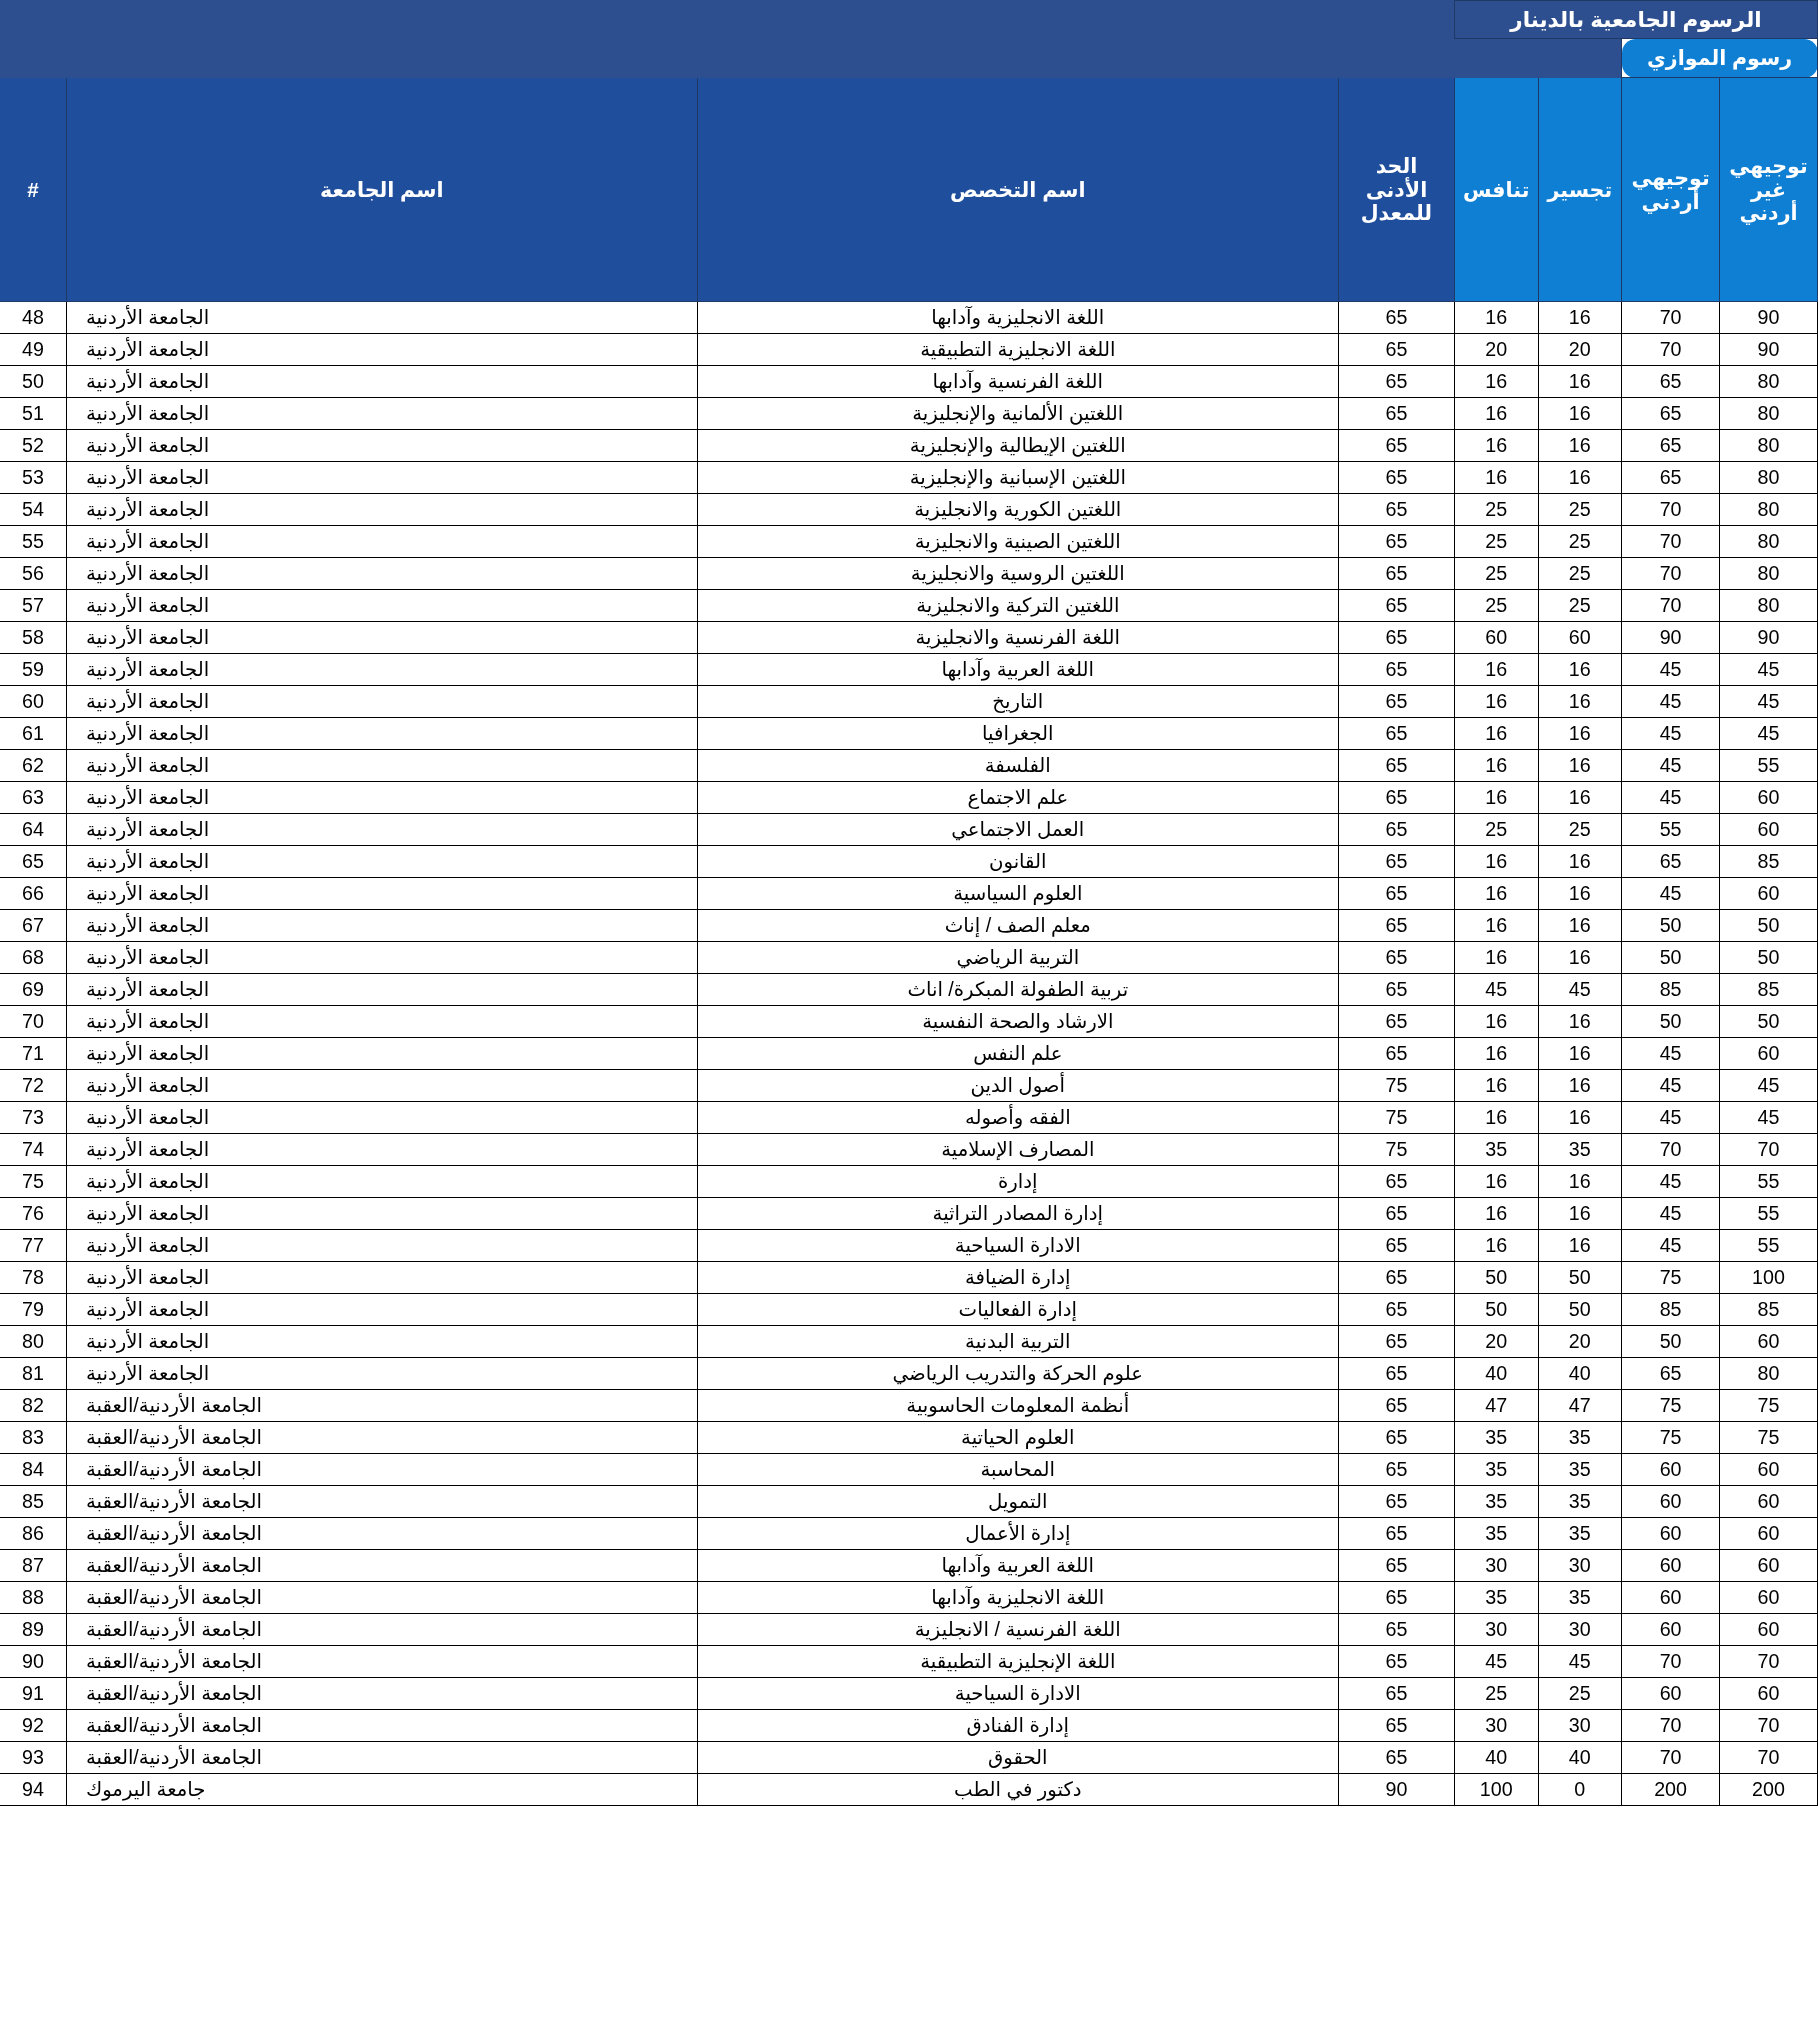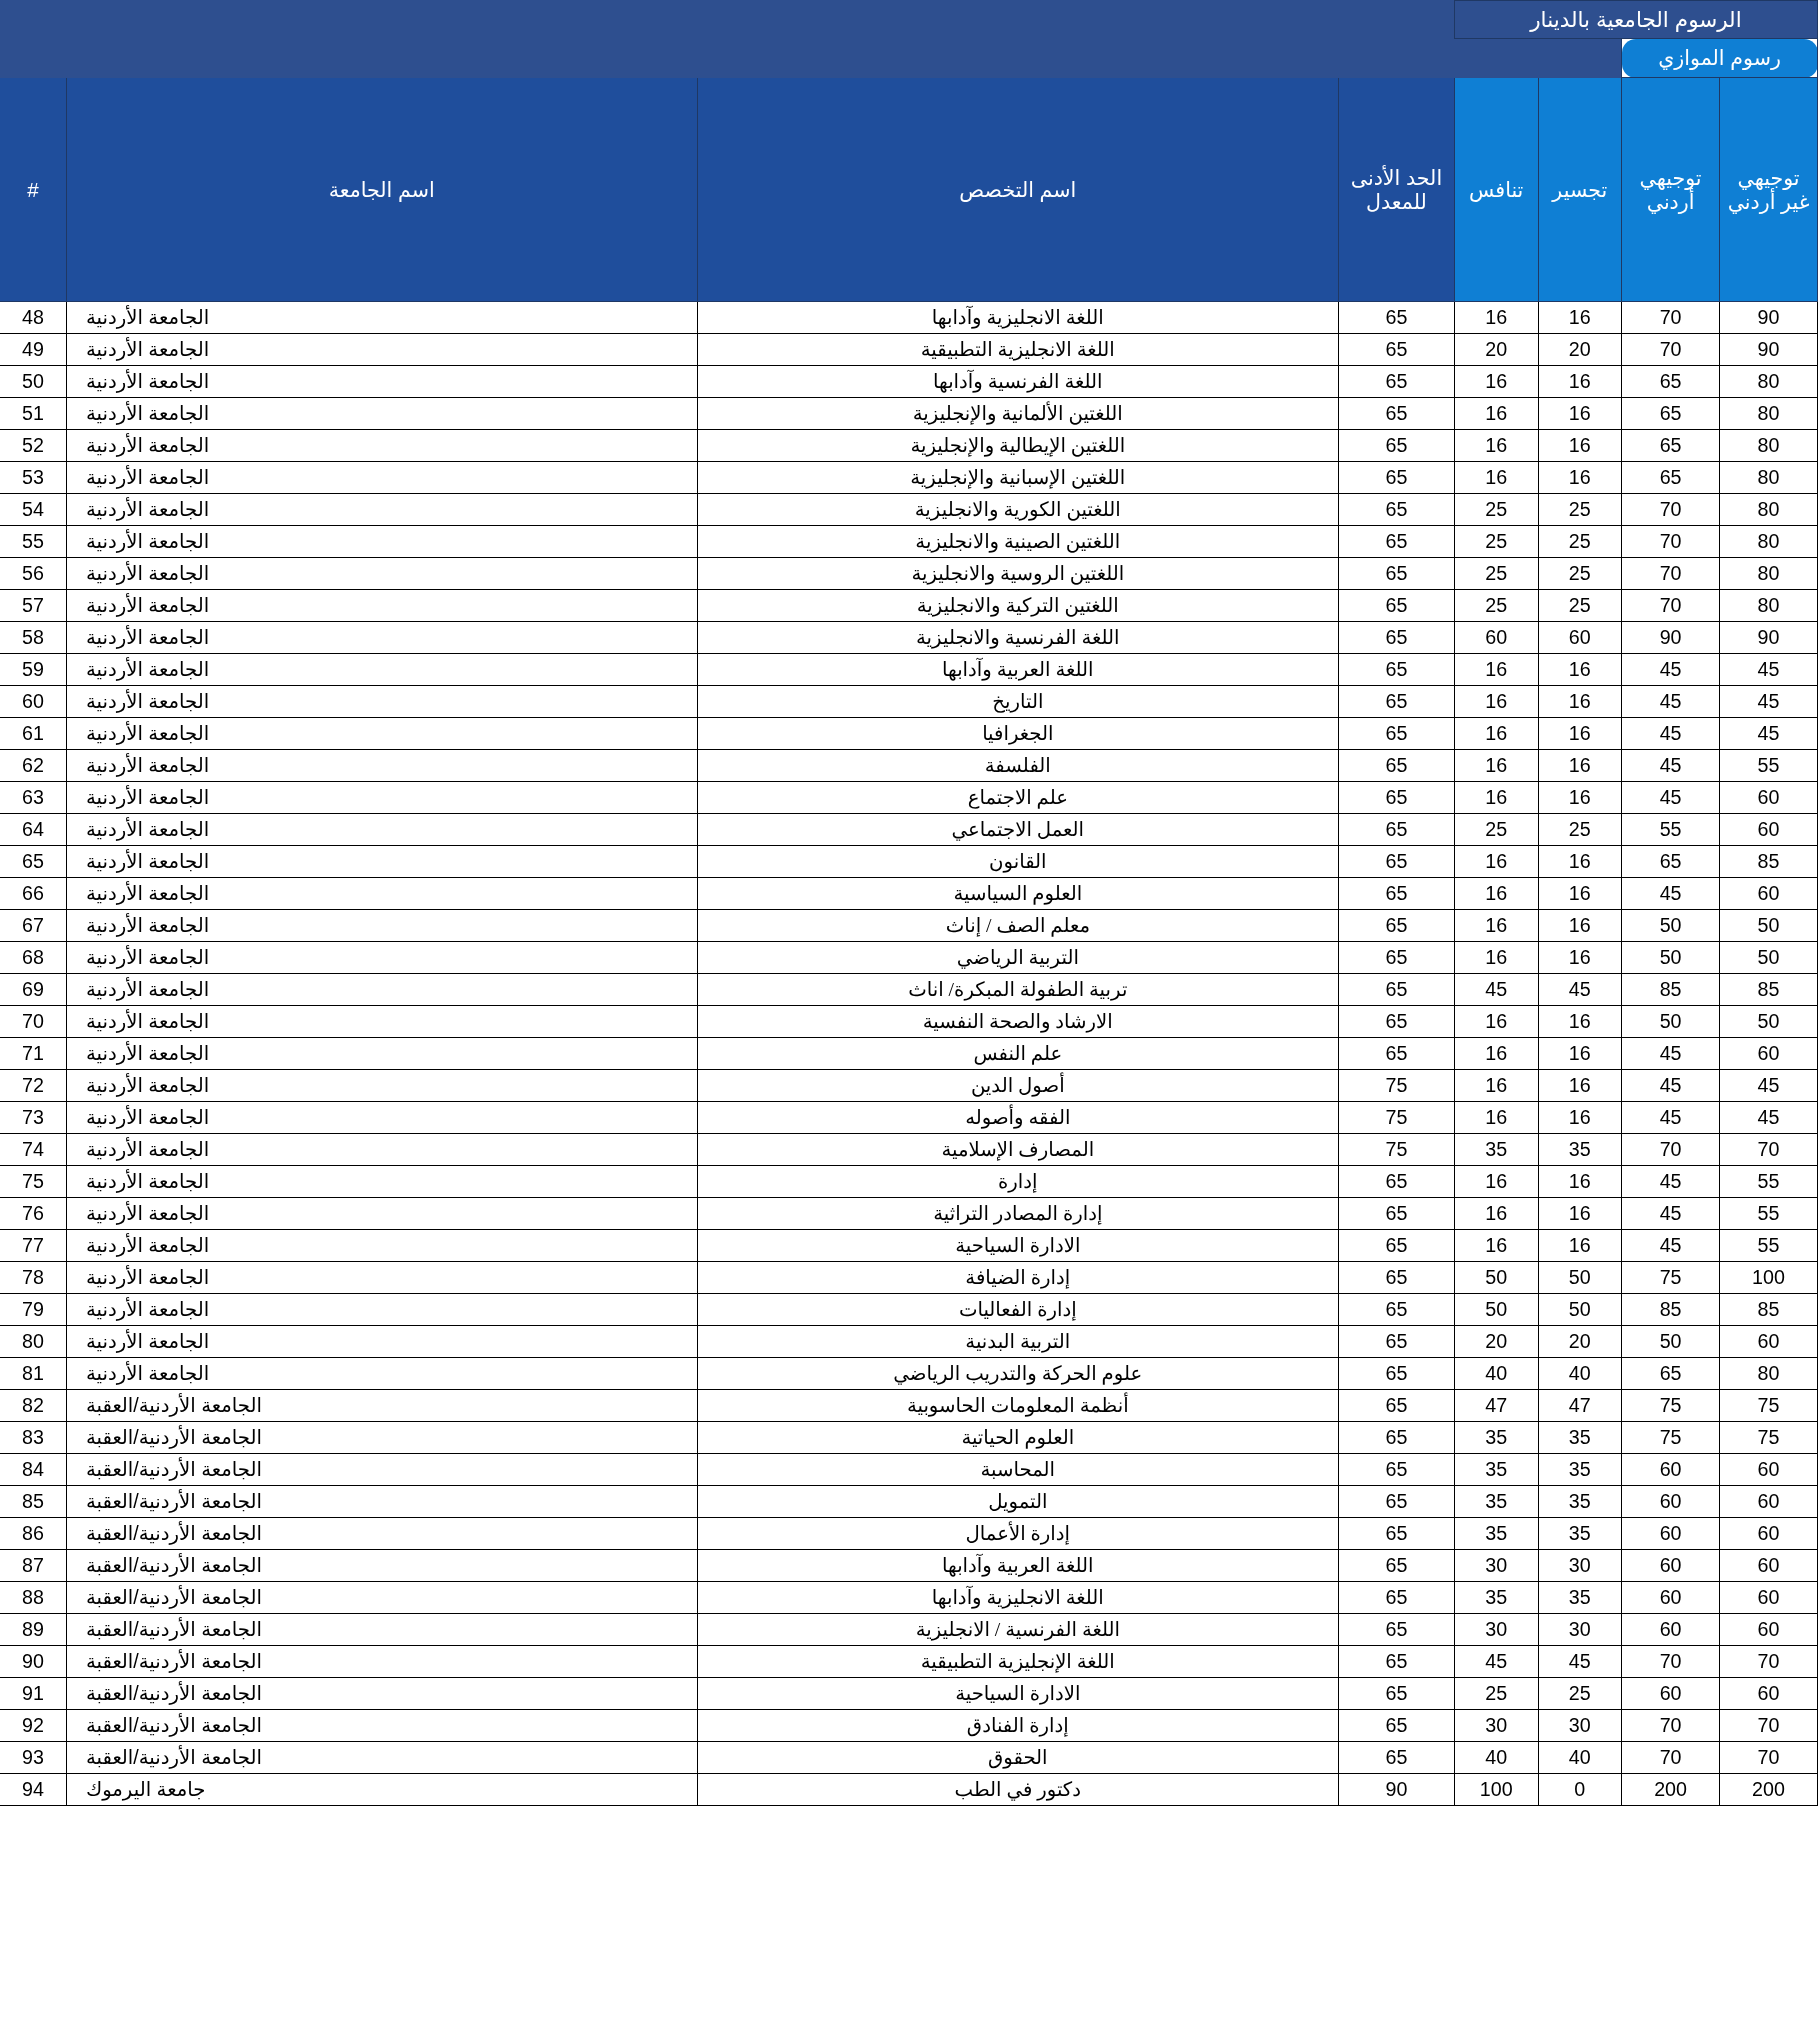--- a/index.html
+++ b/index.html
@@ -26,21 +26,21 @@
   table.fees col.c-min    { width: 97px; }
   table.fees col.c-tanafus{ width: 70px; }
   table.fees col.c-tajseer{ width: 70px; }
   table.fees col.c-jo     { width: 82px; }
   table.fees col.c-nonjo  { width: 82px; }
 
   
   thead th {
     border: 0.9px solid #1f3864;
     color: #ffffff;
-    font-weight: normal;
+    font-weight: bold;
     vertical-align: middle;
     text-align: center;
     padding: 1.8px 3.6px;
     box-sizing: border-box;
   }
   th.hdr-dark   { background: #2e4f8f; font-size: 21.5px; }
   th.hdr-blue   { background: #0f7fd4; font-size: 20.6px; line-height: 1.15; }
   th.hdr-blue2  { background: #0f7fd4; font-size: 20.6px; border-radius: 14px; }
   th.hdr-title  { background: #1f4e9c; font-size: 20.6px; }
   th.spacer     { background: #2e4f8f; border: 0.9px solid #2e4f8f; }
@@ -55,21 +55,21 @@
     color: #000000;
     padding: 0.9px 5.4px;
     height: 32px;
     box-sizing: border-box;
     background: #ffffff;
     white-space: nowrap;
     overflow: hidden;
   }
   td.num     { text-align: center; margin-left: 24px; }
   td.uni     { text-align: left; padding-left: 19px; }
-  td.major   { text-align: center; font-family: Liberation Serif, serif; }
+  td.major   { text-align: center; }
   td.c       { text-align: center; }
 
   .hdr-rot-wrap { display: block; line-height: 1.15; }
 </style>
 </head>
 <body>
 
 <div id="sheet">
   <table class="fees">
     <colgroup>

